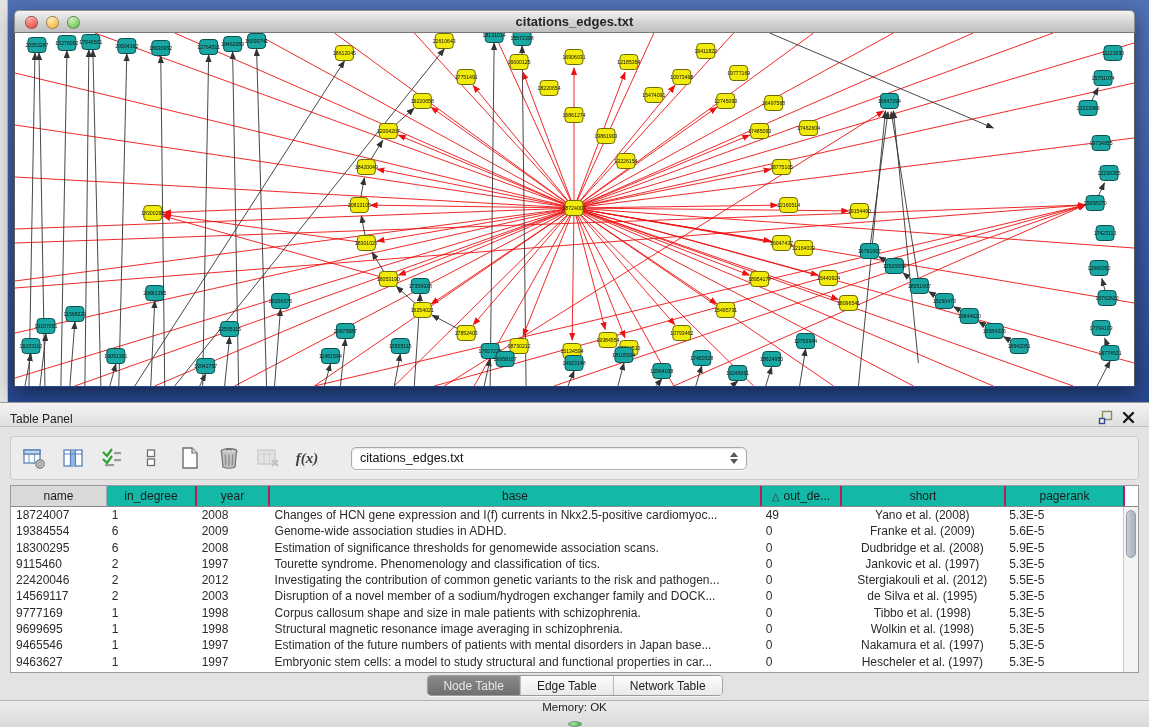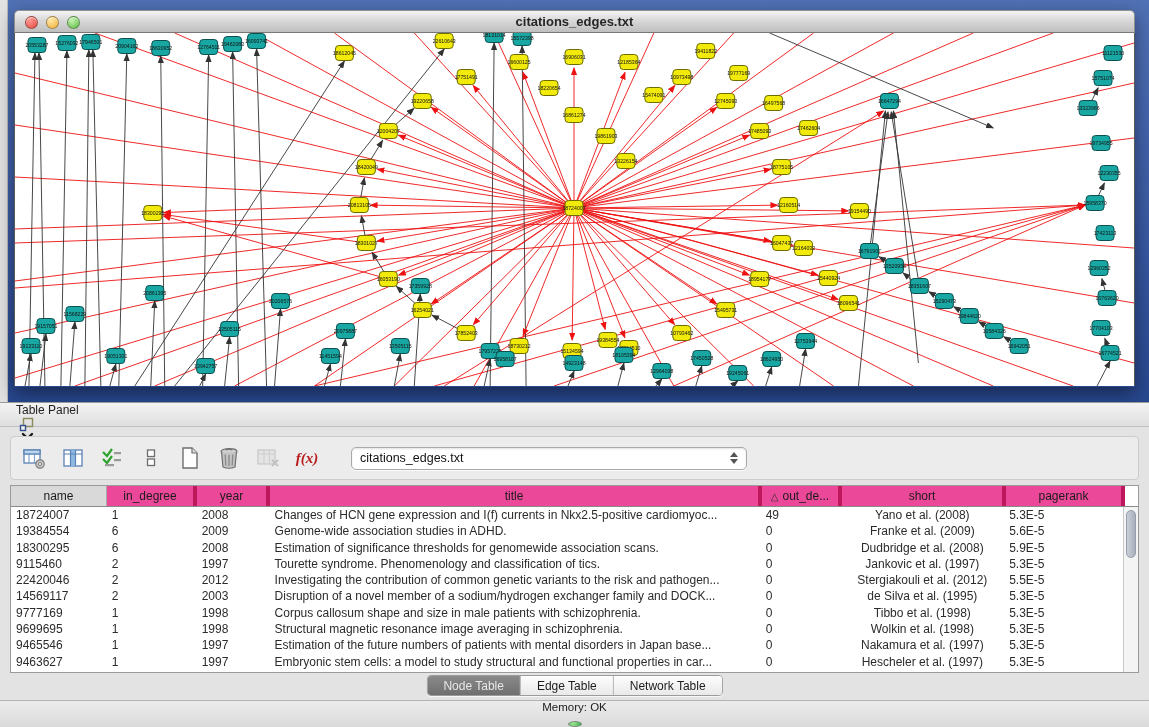--- a/index.html
+++ b/index.html
@@ -23,45 +23,45 @@
   .light.red   { background:radial-gradient(circle at 35% 30%, #ff9a93, #e2453c); }
   .light.yellow{ background:radial-gradient(circle at 35% 30%, #ffe9a8, #f0ad33); }
   .light.green { background:radial-gradient(circle at 35% 30%, #c6f2b2, #58bb3e); }
   .wtitle { flex:1; text-align:center; font-size:13px; font-weight:bold; color:#262626; }
   .graph-canvas { display:block; width:1121px; height:353px; background:#ffffff; border-left:1px solid #5a5a5a; border-right:1px solid #5a5a5a; }
 
   
   .table-panel { position:absolute; left:0; top:402px; width:1149px; height:298px;
                  background:#e3e3e3; border-top:1px solid #9a9a9a; }
   .panel-header { height:24px; background:linear-gradient(180deg,#f3f3f3,#dfdfdf);
-                  border-bottom:1px solid #c2c2c2; display:flex; align-items:flex-start; padding:0 16px;flex-direction:column; }
+                  border-bottom:1px solid #c2c2c2; display:flex; align-items:flex-end; padding:0 10px; }
   .panel-title { font-size:12px; color:#222; }
   .panel-header .spacer { flex:1; }
   .hdr-btn { width:22px; height:18px; display:flex; align-items:center; justify-content:center; cursor:default; }
 
   .toolbar { position:absolute; left:10px; top:33px; right:10px; height:44px;
              background:#ececec; border:1px solid #cccccc; border-radius:4px;
              display:flex; align-items:center; gap:13px; padding:0 10px; }
   .tb-btn { width:26px; height:26px; display:flex; align-items:center; justify-content:center;
             border-radius:4px; }
   .tb-btn.disabled { opacity:.45; }
-  .fx { font-family:"Liberation Serif", serif; font-style:italic; font-weight:bold; font-size:15px; color:#b91c1c; }
+  .fx { font-family:"Liberation Serif", serif; font-style:italic; font-weight:bold; font-size:15px; color:#404040; }
   .combo { margin-left:18px; width:396px; height:23px; background:#ffffff; border:1px solid #a9a9a9;
            border-radius:5px; box-shadow:inset 0 1px 2px rgba(0,0,0,.12), 0 1px 0 rgba(255,255,255,.8);
            display:flex; align-items:center; padding:0 8px; font-size:12.5px; color:#111; }
   .combo .cval { flex:1; }
   .steppers { display:flex; flex-direction:column; gap:2px; align-items:center; }
   .tri-up { width:0; height:0; border-left:4px solid transparent; border-right:4px solid transparent; border-bottom:5px solid #555; }
   .tri-dn { width:0; height:0; border-left:4px solid transparent; border-right:4px solid transparent; border-top:5px solid #555; }
 
   .table-box { position:absolute; left:10px; top:82px; width:1129px; height:188px;
                background:#ffffff; border:1px solid #9a9a9a; }
   .thead { display:flex; height:21px; border-bottom:1px solid #8a8a8a; }
   .th { font-size:12px; color:#1c1c1c; display:flex; align-items:center; justify-content:center;
-        background:#ec4899; border-right:4px solid #be185d; overflow:hidden; white-space:nowrap; }
+        background:#14b8a6; border-right:2px solid #be185d; overflow:hidden; white-space:nowrap; }
   .th.first { background:#d9d9d9; border-right:1px solid #aaaaaa; }
   .th .sortg { font-size:10px; margin-right:4px; color:#333; }
   .tbody { position:absolute; top:21px; left:0; right:15px; bottom:0; overflow:hidden; }
   .tr { display:flex; height:16.3px; }
   .td { font-size:12px; color:#2b2b2b; line-height:16px; padding:0 5px; overflow:hidden;
         white-space:nowrap; }
   .c0{width:96px;} .c1{width:90px;} .c2{width:73px;} .c3{width:492px;} .c4{width:80px;} .c5{width:164px; text-align:center;} .c6{width:119px;}
   .vscroll { position:absolute; top:21px; right:0; width:15px; bottom:0; background:#f4f4f4;
              border-left:1px solid #c9c9c9; }
   .vthumb { position:absolute; top:3px; left:2px; width:10px; height:48px; border-radius:5px;
@@ -520,21 +520,21 @@
           <div class="th c0 first">
             <span>name</span>
           </div>
           <div class="th c1">
             <span>in_degree</span>
           </div>
           <div class="th c2">
             <span>year</span>
           </div>
           <div class="th c3">
-            <span>title</span>
+            <span>base</span>
           </div>
           <div class="th c4">
             <span class="sortg">△</span>
             <span>out_de...</span>
           </div>
           <div class="th c5">
             <span>short</span>
           </div>
           <div class="th c6">
             <span>pagerank</span>

